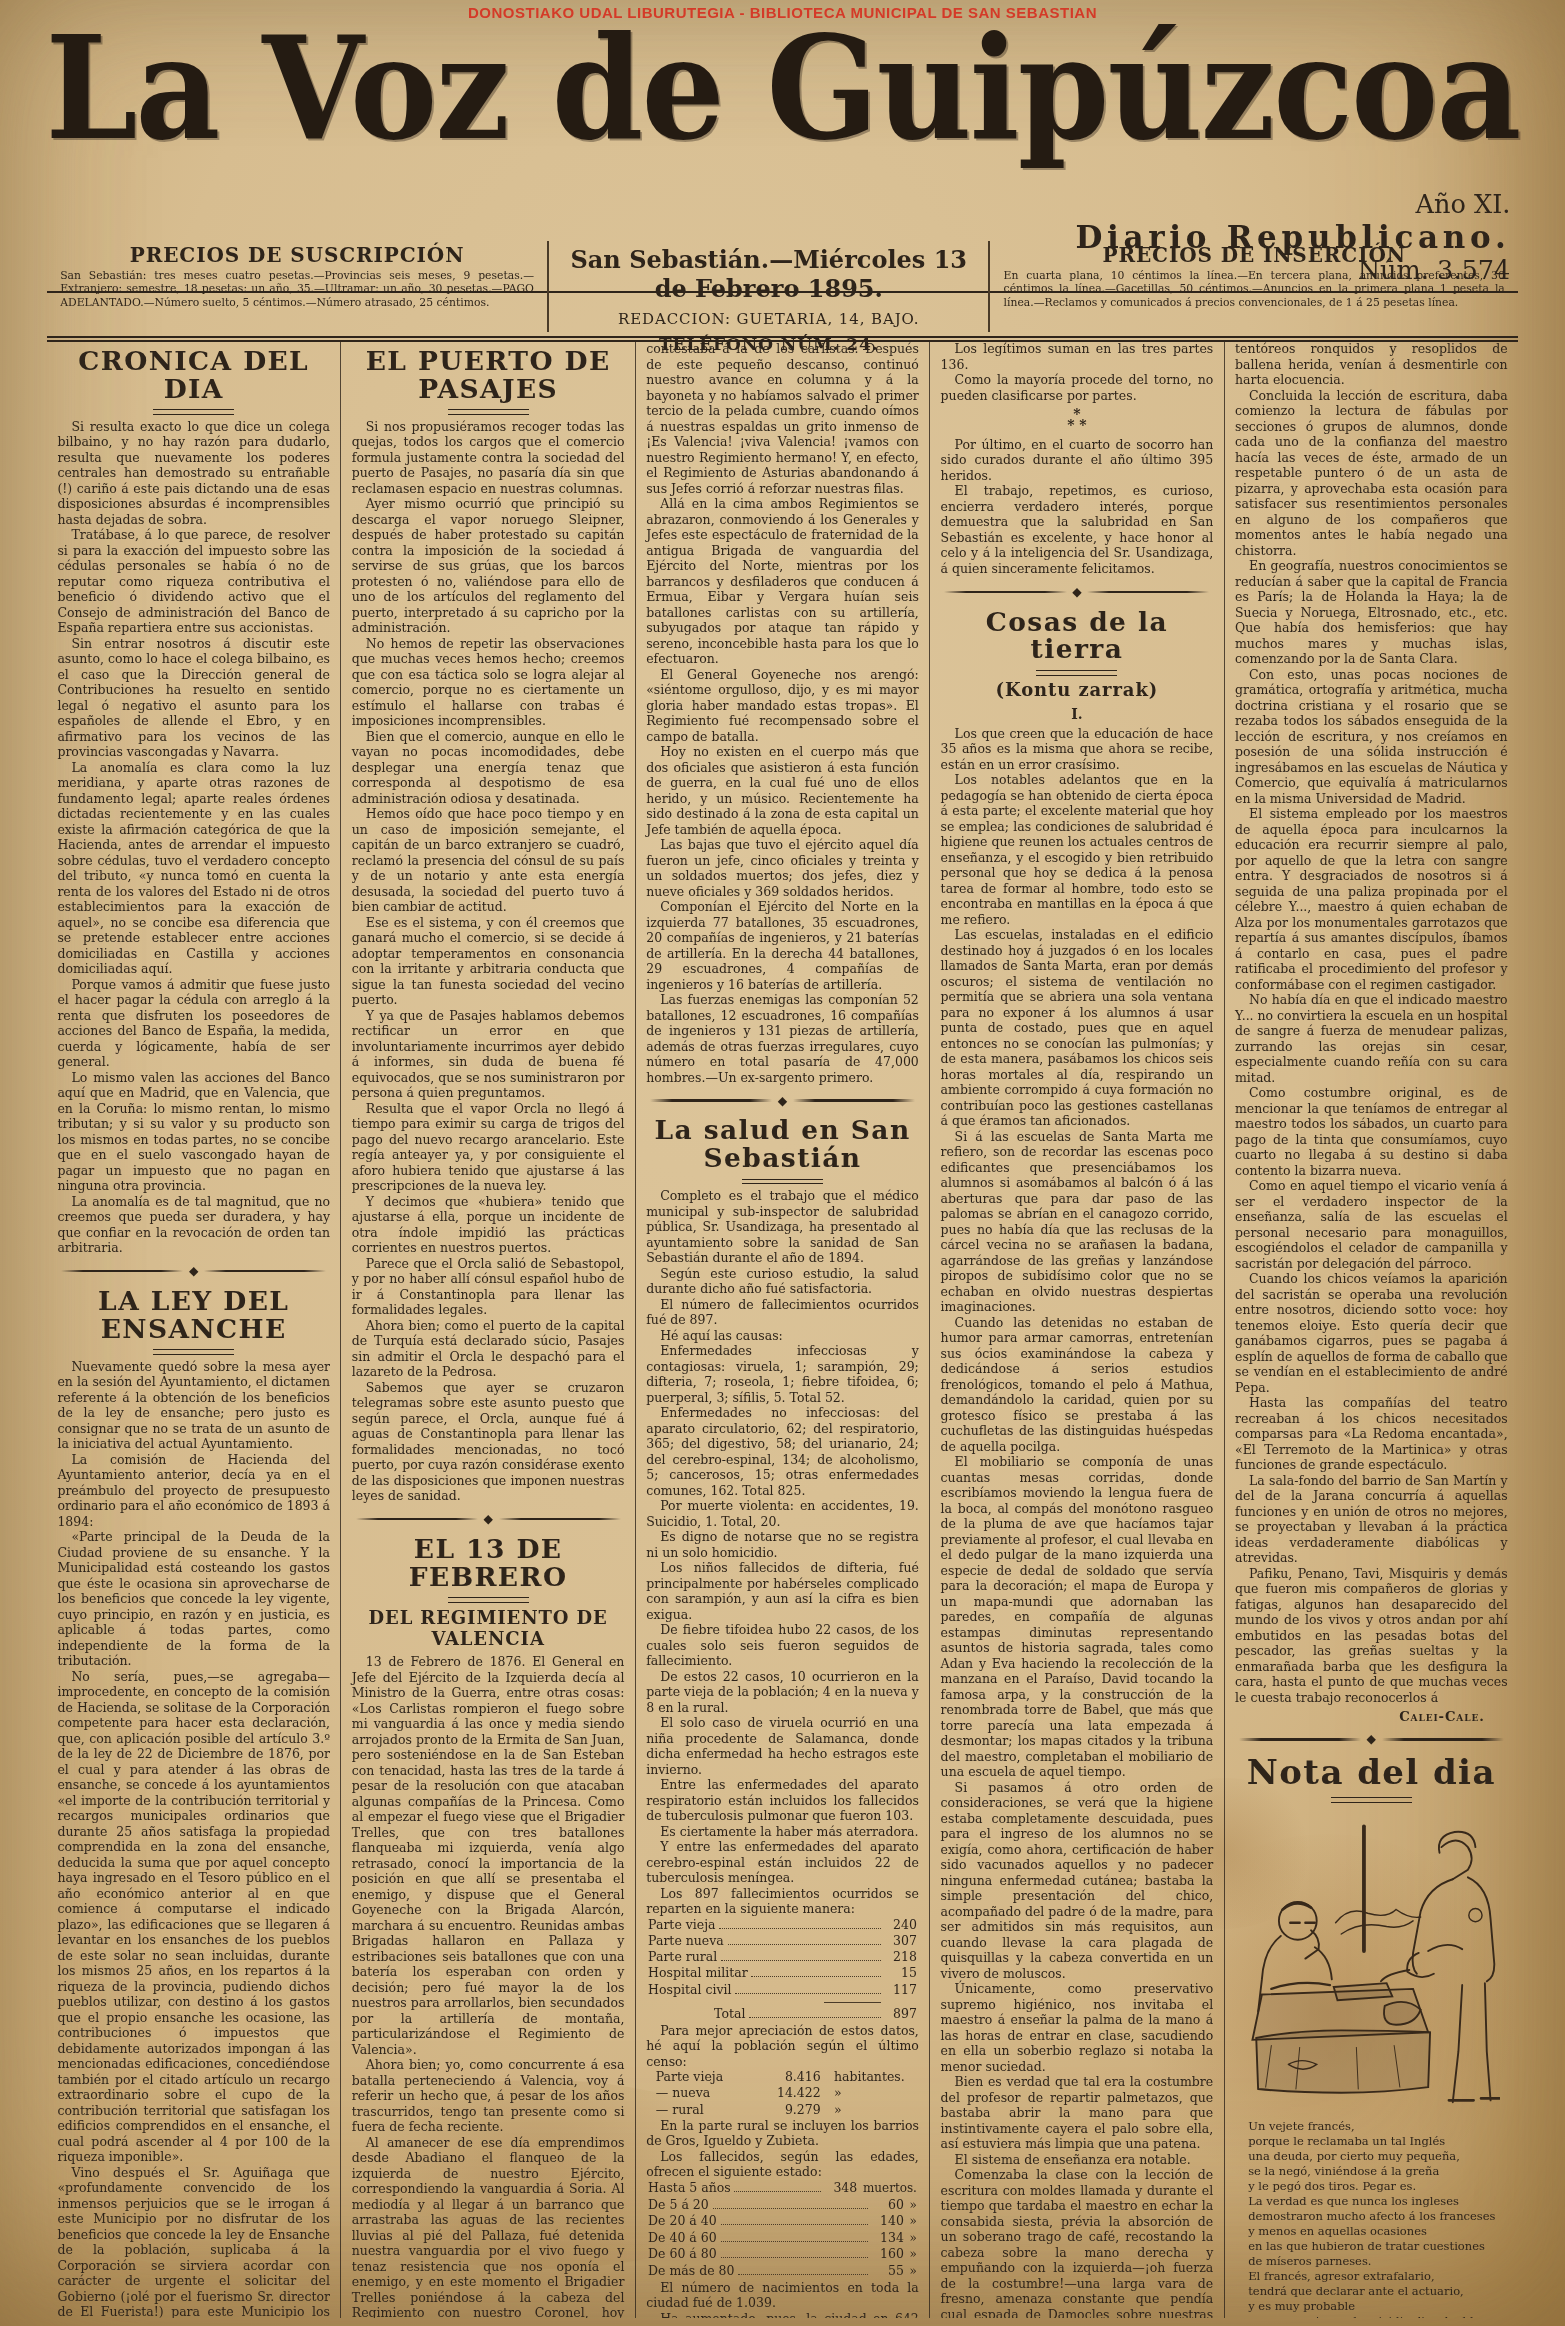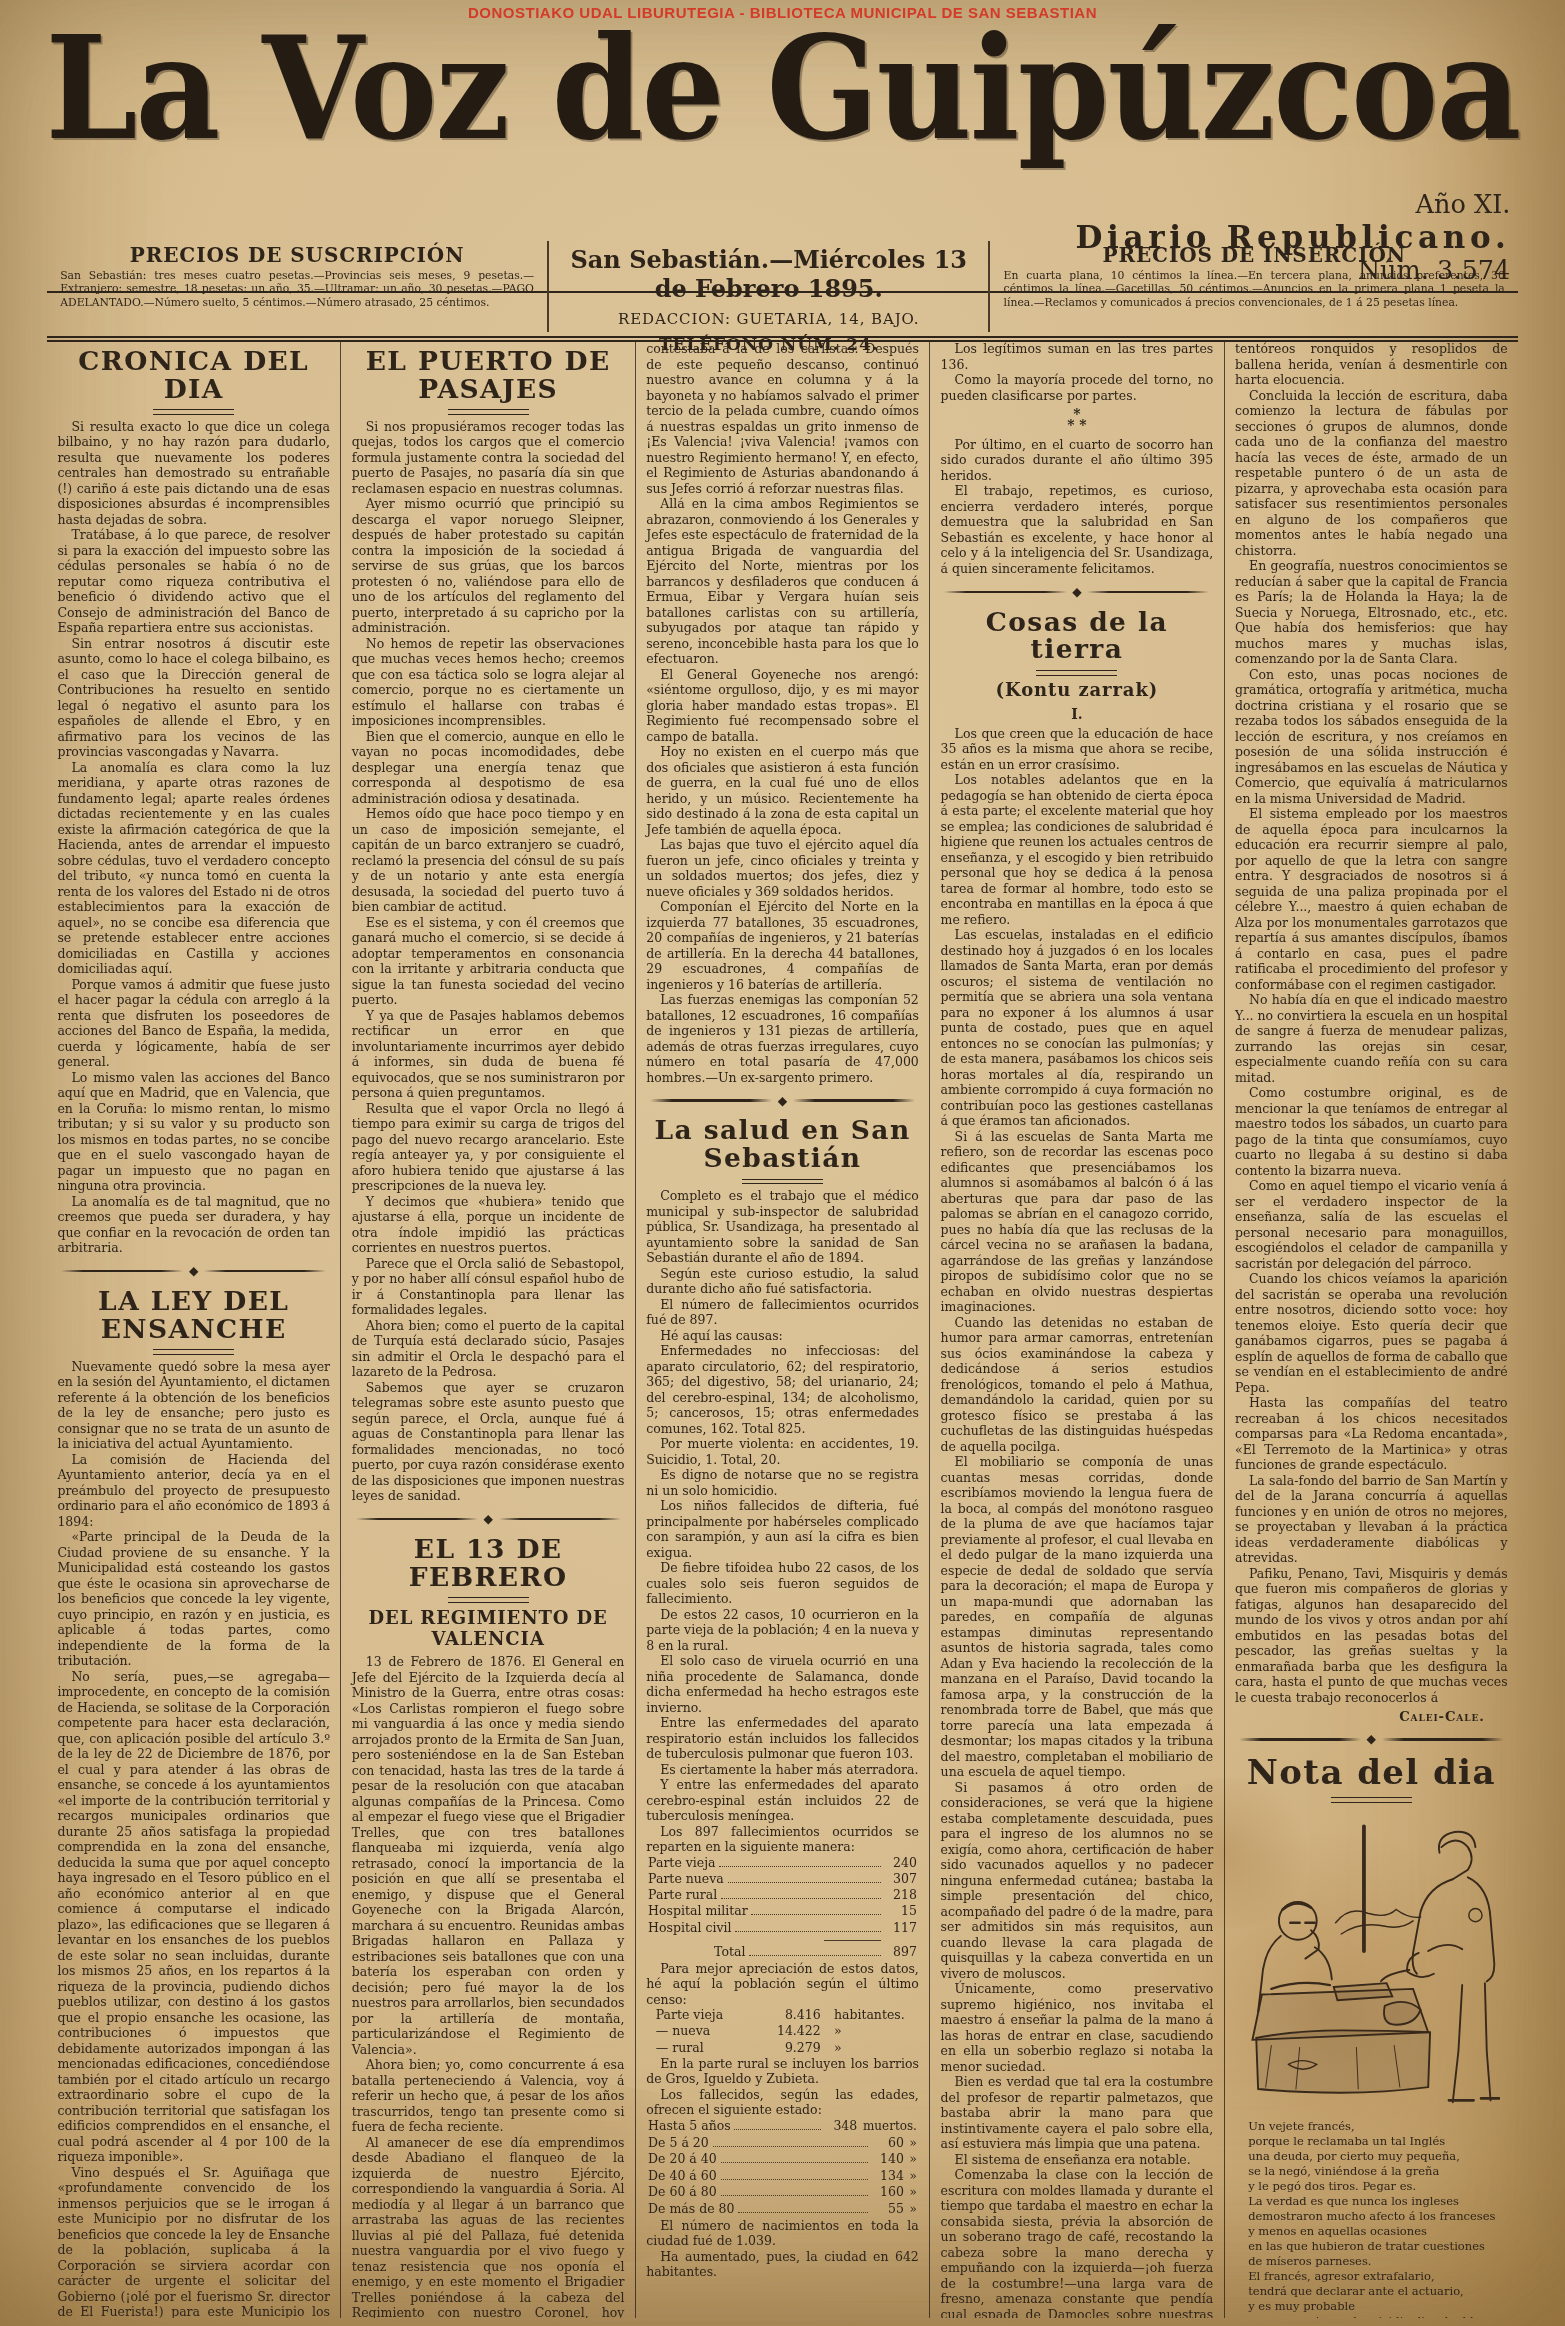--- a/index.html
+++ b/index.html
@@ -161,20 +161,21 @@
         <div class="divider">
           <span class="dl"></span>
           <span class="dd">◆</span>
           <span class="dl"></span>
         </div>
         <h2 class="hl">La salud en San Sebastián</h2>
         <p class="para">Completo es el trabajo que el médico municipal y sub-inspector de salubridad pública, Sr. Usandizaga, ha presentado al ayuntamiento sobre la sanidad de San Sebastián durante el año de 1894.</p>
         <p class="para">Según este curioso estudio, la salud durante dicho año fué satisfactoria.</p>
         <p class="para">El número de fallecimientos ocurridos fué de 897.</p>
         <p class="para">Hé aquí las causas:</p>
+        <p class="para">Enfermedades infecciosas y contagiosas: viruela, 1; sarampión, 29; difteria, 7; roseola, 1; fiebre tifoidea, 6; puerperal, 3; sífilis, 5. Total 52.</p>
         <p class="para">Enfermedades no infecciosas: del aparato circulatorio, 62; del respiratorio, 365; del digestivo, 58; del urianario, 24; del cerebro-espinal, 134; de alcoholismo, 5; cancerosos, 15; otras enfermedades comunes, 162. Total 825.</p>
         <p class="para">Por muerte violenta: en accidentes, 19. Suicidio, 1. Total, 20.</p>
         <p class="para">Es digno de notarse que no se registra ni un solo homicidio.</p>
         <p class="para">Los niños fallecidos de difteria, fué principalmente por habérseles complicado con sarampión, y aun así la cifra es bien exigua.</p>
         <p class="para">De fiebre tifoidea hubo 22 casos, de los cuales solo seis fueron seguidos de fallecimiento.</p>
         <p class="para">De estos 22 casos, 10 ocurrieron en la parte vieja de la población; 4 en la nueva y 8 en la rural.</p>
         <p class="para">El solo caso de viruela ocurrió en una niña procedente de Salamanca, donde dicha enfermedad ha hecho estragos este invierno.</p>
         <p class="para">Entre las enfermedades del aparato respiratorio están incluidos los fallecidos de tuberculosis pulmonar que fueron 103.</p>
         <p class="para">Es ciertamente la haber más aterradora.</p>
         <p class="para">Y entre las enfermedades del aparato cerebro-espinal están incluidos 22 de tuberculosis meníngea.</p>

